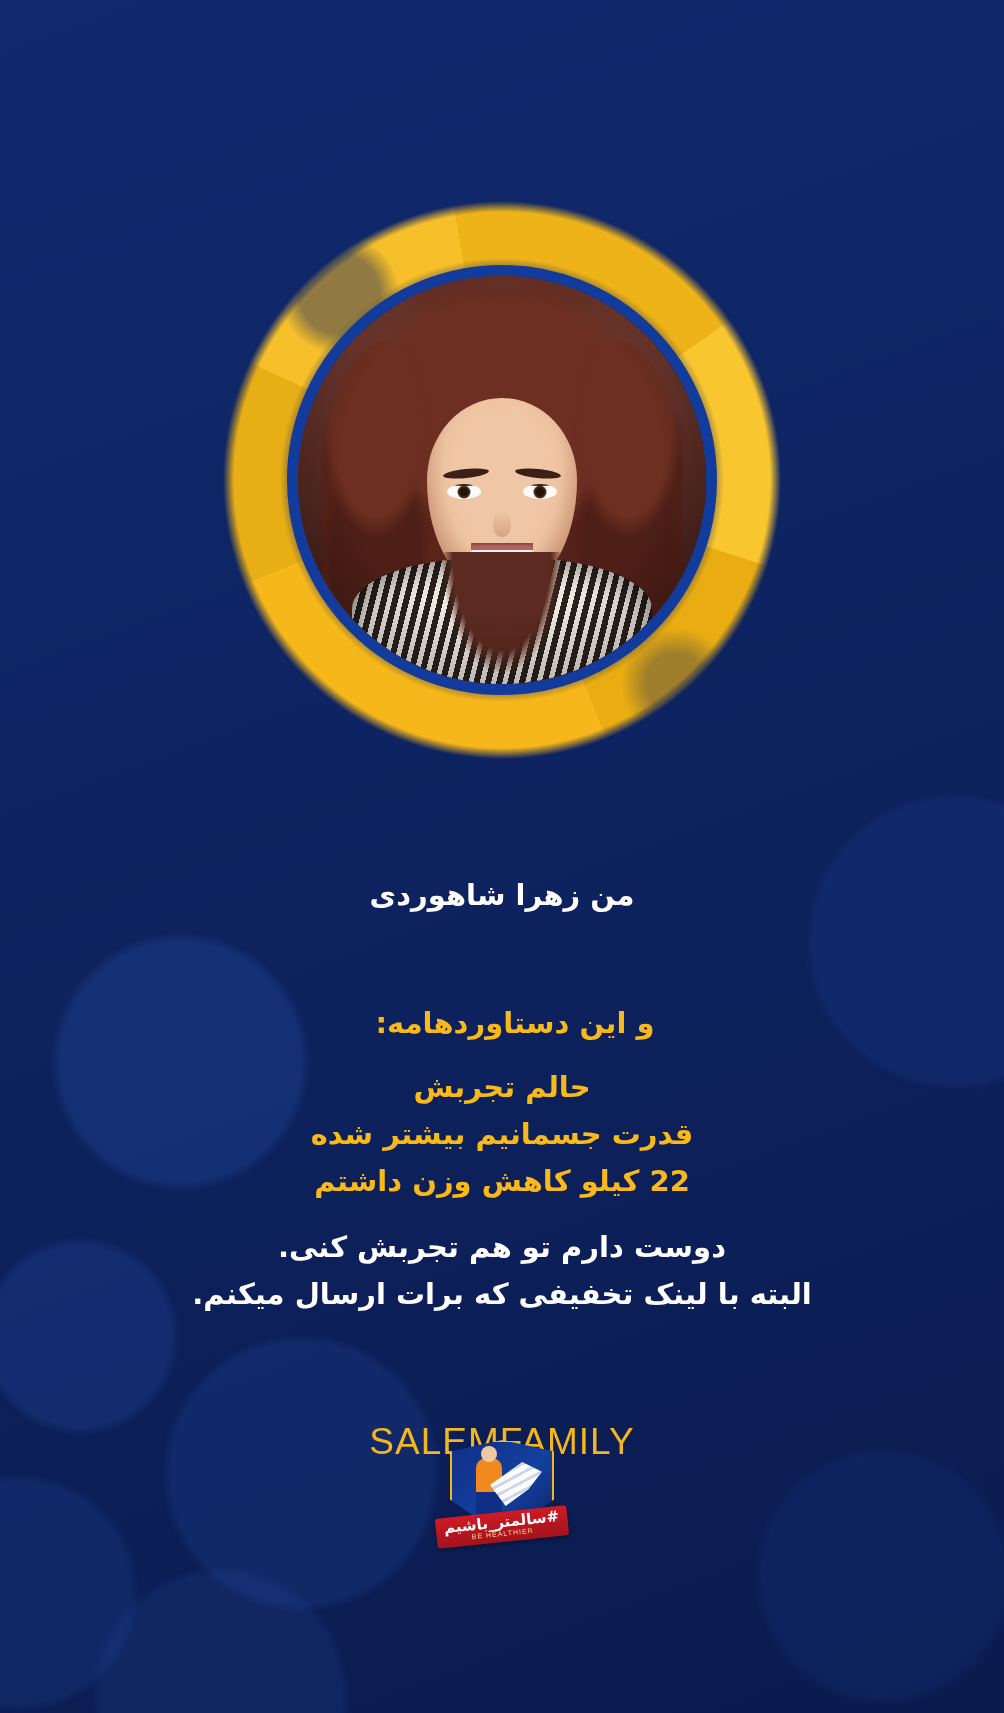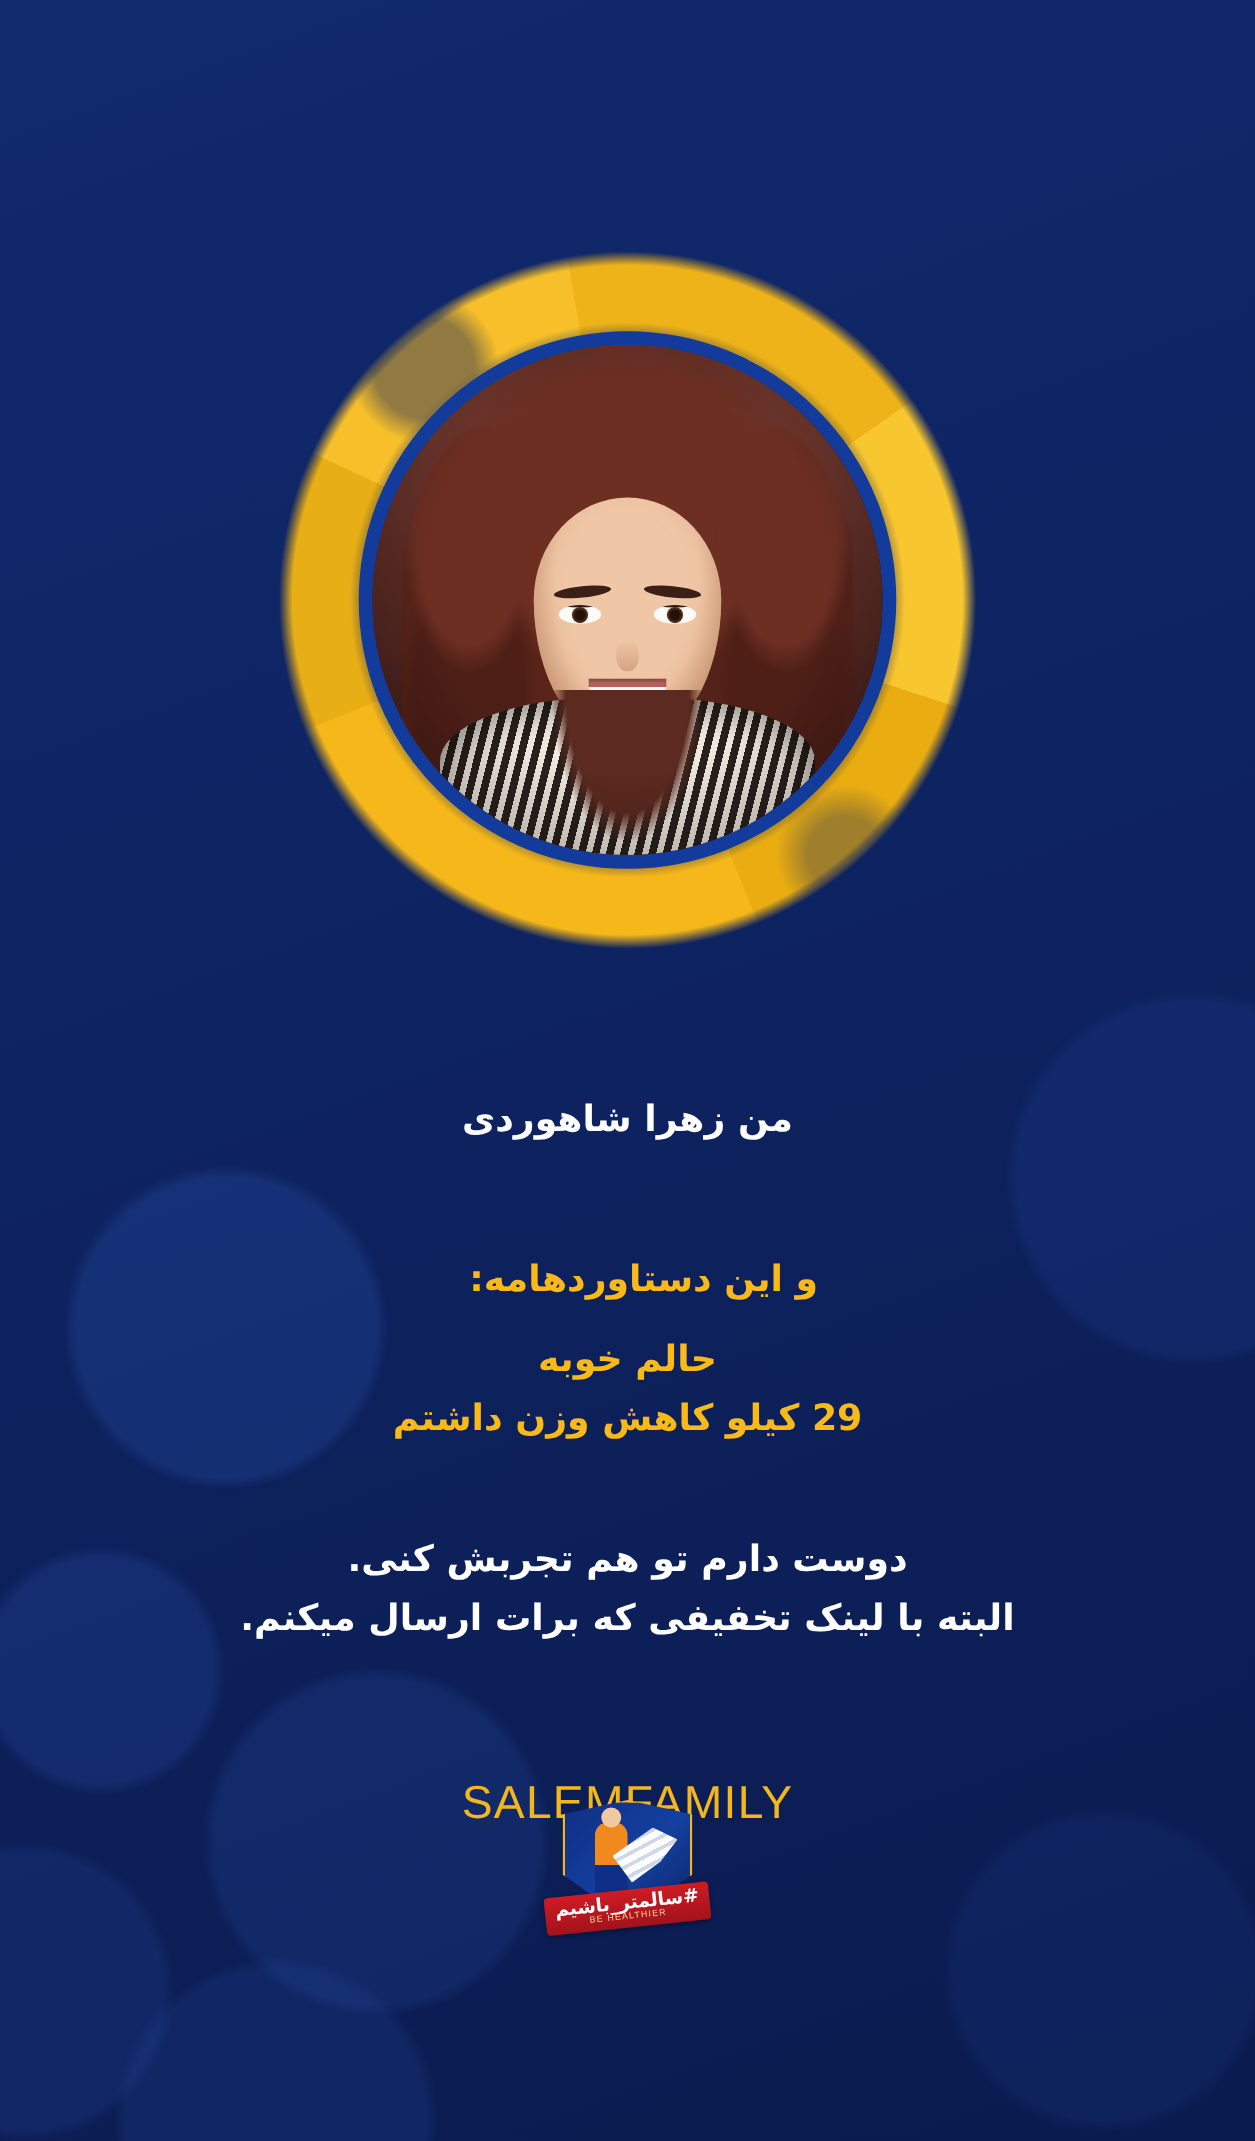--- a/index.html
+++ b/index.html
@@ -385,22 +385,23 @@
     </div>
   </div>
 
   <div class="text-block intro">
     <div class="line-white">من زهرا شاهوردی</div>
   </div>
 
   <div class="text-block ach-head">و این دستاوردهامه:</div>
 
   <div class="text-block ach-list">
-    <div class="line-gold">حالم خوبه</div>
-    <div class="line-gold">29  کیلو کاهش وزن داشتم</div>
+    <div class="line-gold">حالم تجربش</div>
+    <div class="line-gold">قدرت جسمانیم بیشتر شده</div>
+    <div class="line-gold">22  کیلو کاهش وزن داشتم</div>
   </div>
 
   <div class="text-block invite">
     <div class="line-white">دوست دارم تو هم تجربش کنی.</div>
     <div class="line-white">البته با لینک تخفیفی که برات ارسال میکنم.</div>
   </div>
 
   <div class="text-block brand">SALEMFAMILY</div>
 
   <div class="logo">

